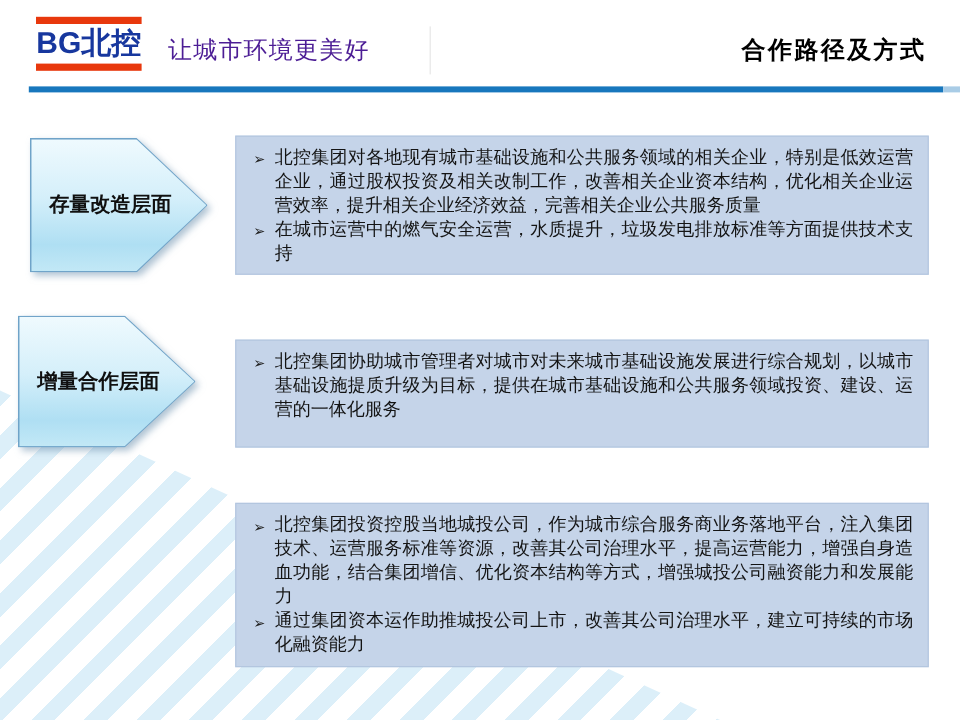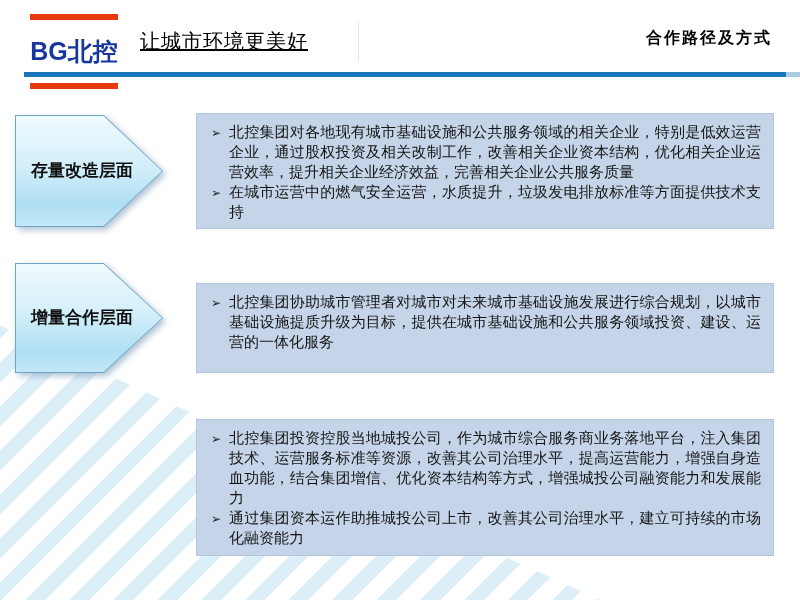--- a/index.html
+++ b/index.html
@@ -3,43 +3,43 @@
 <meta charset="utf-8">
 <style>
   html,body { margin:0; padding:0; background:#888; }
   .slide {
     position:relative; width:800px; height:600px; background:#ffffff;
     overflow:hidden; font-family:"Liberation Sans", sans-serif; margin:0 auto;
   }
   
   .logo { position:absolute; left:30px; top:14px; width:88px; text-align:center; }
   .logo-bar { height:6px; background:#E8380D; }
-  .logo-text { font-size:25px; font-weight:bold; color:#17379E; line-height:1.25; padding:16px 0; letter-spacing:0px; }
-  .tagline { position:absolute; left:140px; top:28px; font-size:20px; color:#000000; letter-spacing:1px;text-decoration:underline; }
+  .logo-text { font-size:25px; font-weight:bold; color:#17379E; line-height:1.25; padding:1px 0; letter-spacing:0px; }
+  .tagline { position:absolute; left:140px; top:28px; font-size:20px; color:#4c1d95; letter-spacing:1px; }
   .v-divider { position:absolute; left:358px; top:22px; width:1px; height:40px; background:#E6E6E6; }
-  .title { position:absolute; right:28px; top:28px; font-size:16px; font-weight:bold; color:#000; letter-spacing:2px; }
+  .title { position:absolute; right:28px; top:28px; font-size:20px; font-weight:bold; color:#000; letter-spacing:2px; }
   .header-line { position:absolute; left:24px; top:72px; width:762px; height:5px; background:#1877BD; }
   .header-line-tip { position:absolute; left:786px; top:72px; width:14px; height:5px; background:#A9CCE6; }
   
   .stripes {
     position:absolute; left:0; top:295px; width:600px; height:305px;
     background:repeating-linear-gradient(135deg, rgba(255,255,255,0) 0 17px, #DCEFF9 17px 31px);
     clip-path:polygon(0 10%, 100% 100%, 0 100%);
     z-index:0;
   }
   
   .arrow { position:absolute; z-index:2; filter:drop-shadow(3px 3px 3px rgba(110,145,175,0.55)); }
   .arrow .shape { position:absolute; left:0; top:0; right:0; bottom:0;
     clip-path:polygon(0 0, 60% 0, 100% 50%, 60% 100%, 0 100%); background:#6FA3C8; }
   .arrow .fill { position:absolute; left:1px; top:1px; right:1px; bottom:1px;
     clip-path:polygon(0 0, 60% 0, 100% 50%, 60% 100%, 0 100%);
     background:linear-gradient(180deg,#EFFAFE 0%,#D4EFFA 45%,#AFDFF3 80%,#C2E8F6 100%); }
   .arrow .label { position:absolute; left:16px; top:0; bottom:0; width:112px;
     display:flex; align-items:center; font-size:17px; font-weight:bold; color:#101010; line-height:1.35; z-index:3; }
-  #arrow1 { left:15px; top:115px; width:148px; height:112px; }
+  #arrow1 { left:25px; top:115px; width:148px; height:112px; }
   #arrow2 { left:15px; top:263px; width:148px; height:110px; }
   #arrow3 { left:15px; top:415px; width:148px; height:138px; }
   
   .textbox { position:absolute; left:196px; width:578px; z-index:1;
     background:#C5D4E9; border:1px solid #B3C6DF; box-sizing:border-box;
     padding:8px 12px 6px 14px; font-size:15px; line-height:20px; color:#141414; }
   #box1 { top:113px; height:116px; }
   #box2 { top:283px; height:90px; }
   #box3 { top:419px; height:137px; }
   .bullet { position:relative; padding-left:18px; text-align:justify; }

